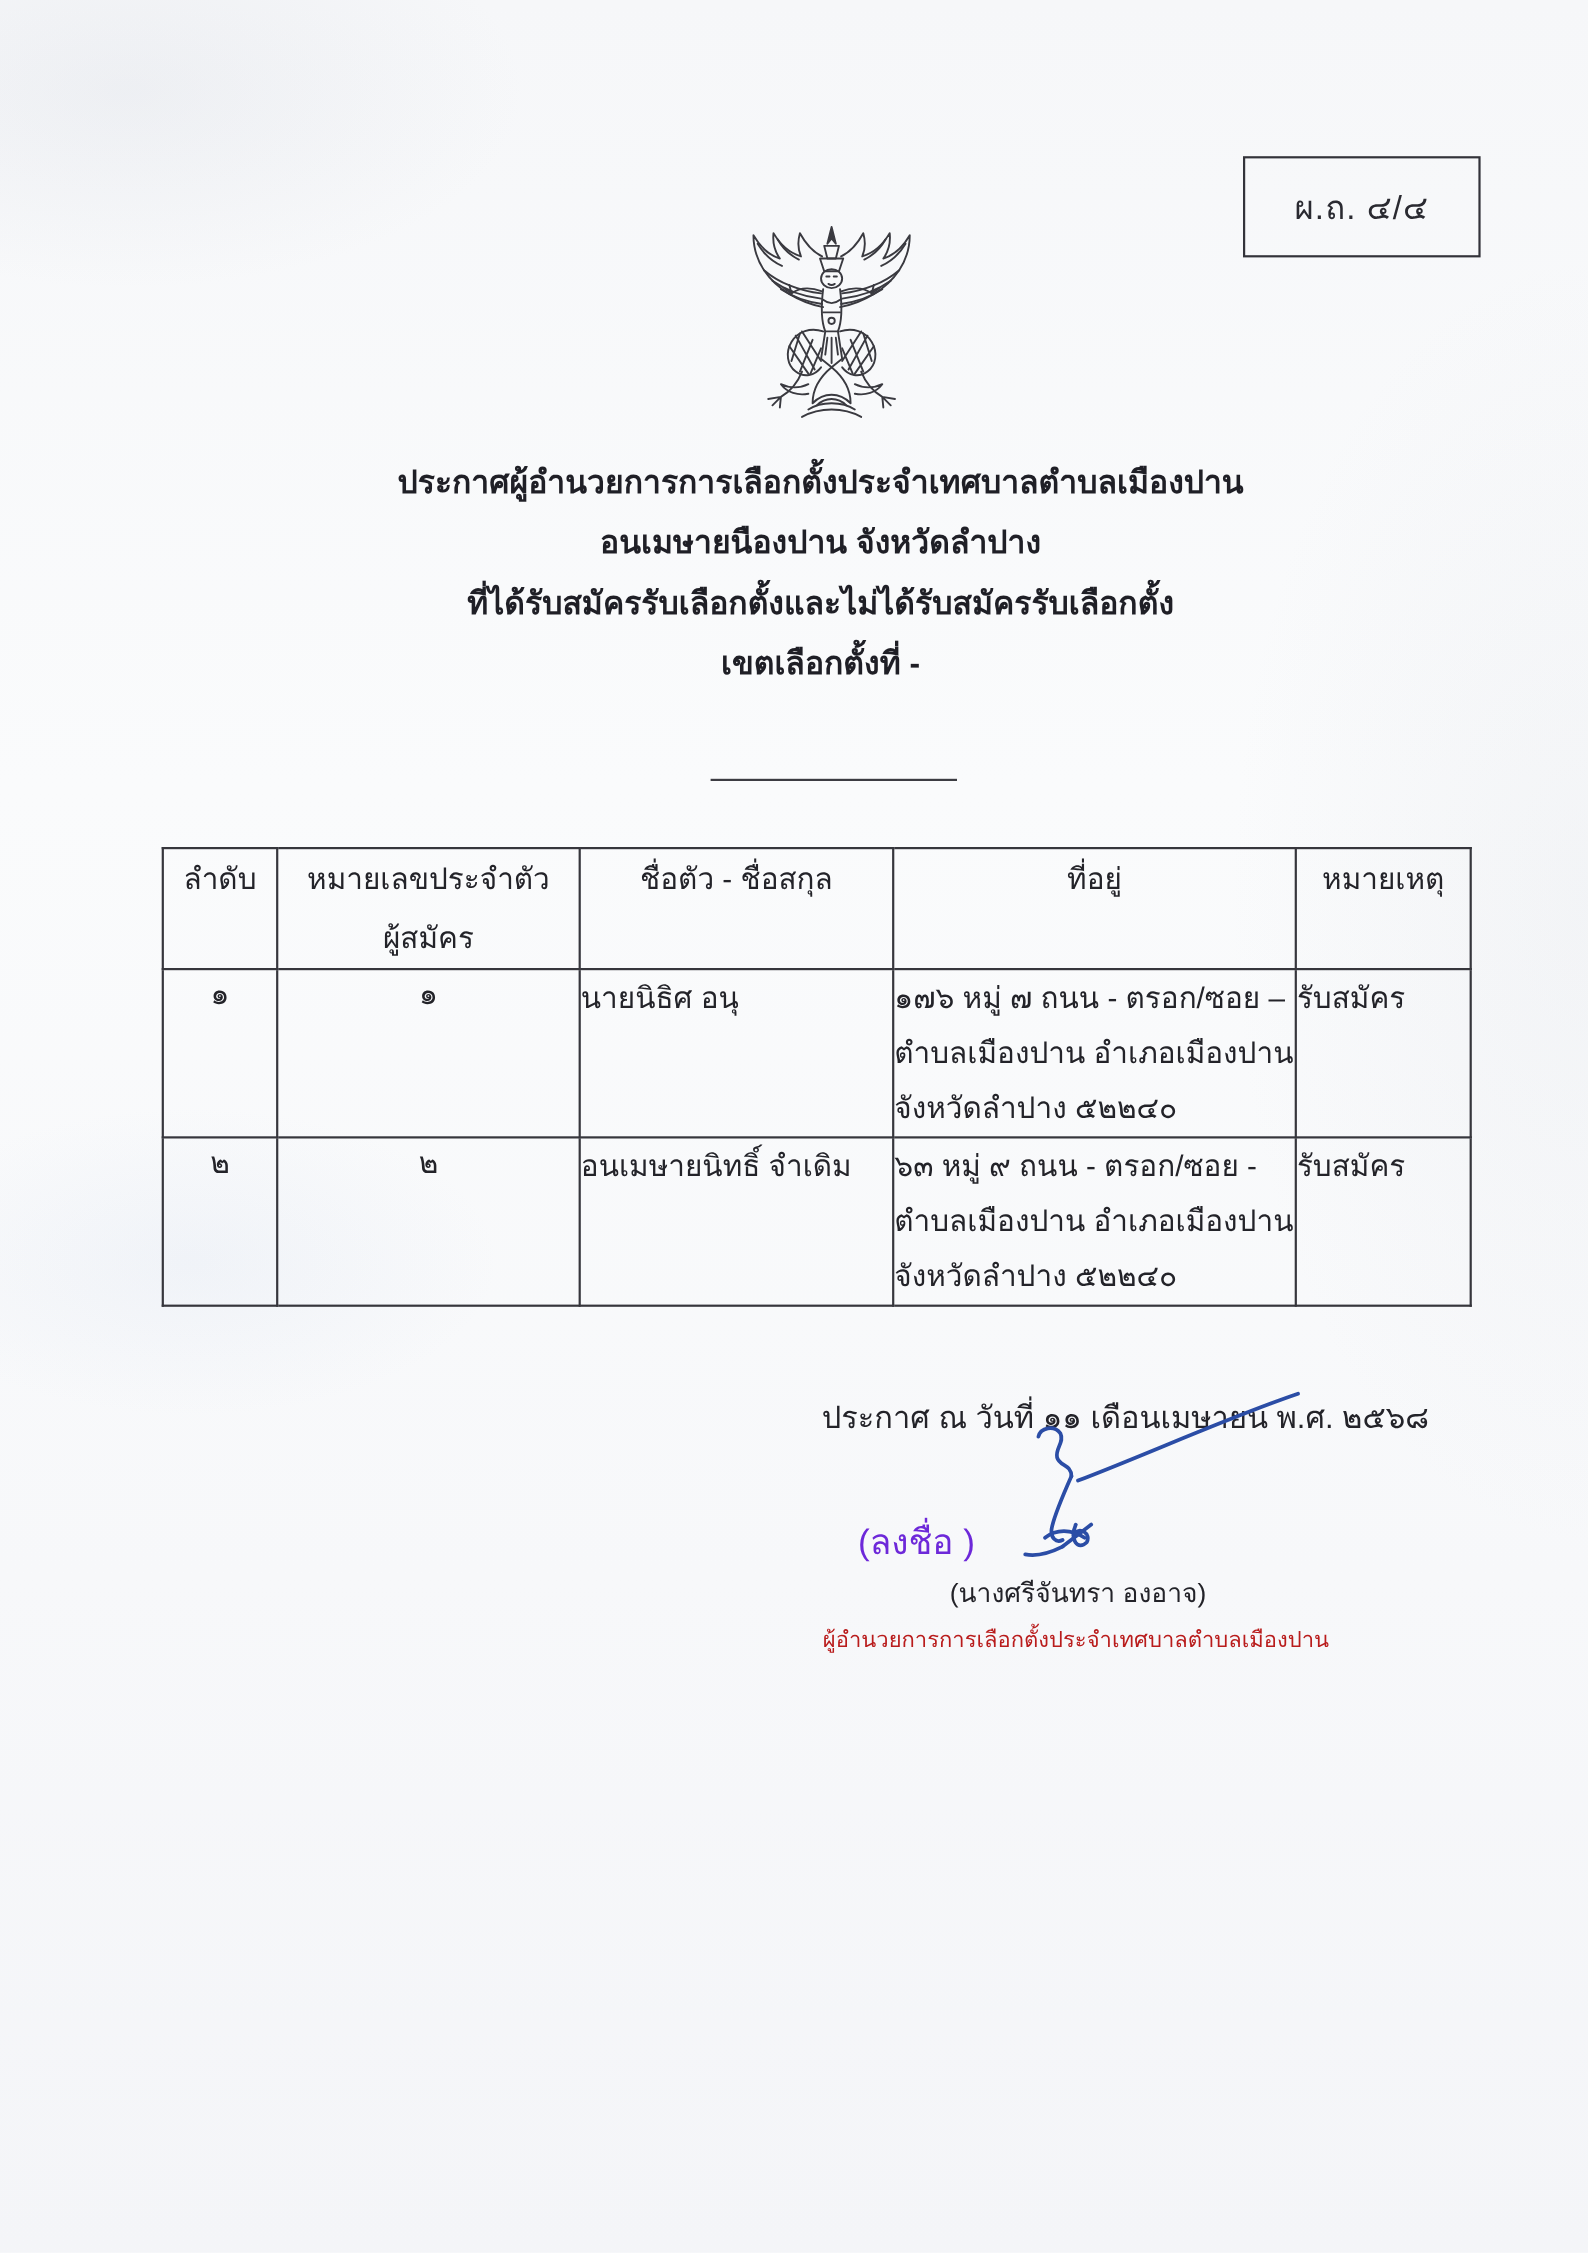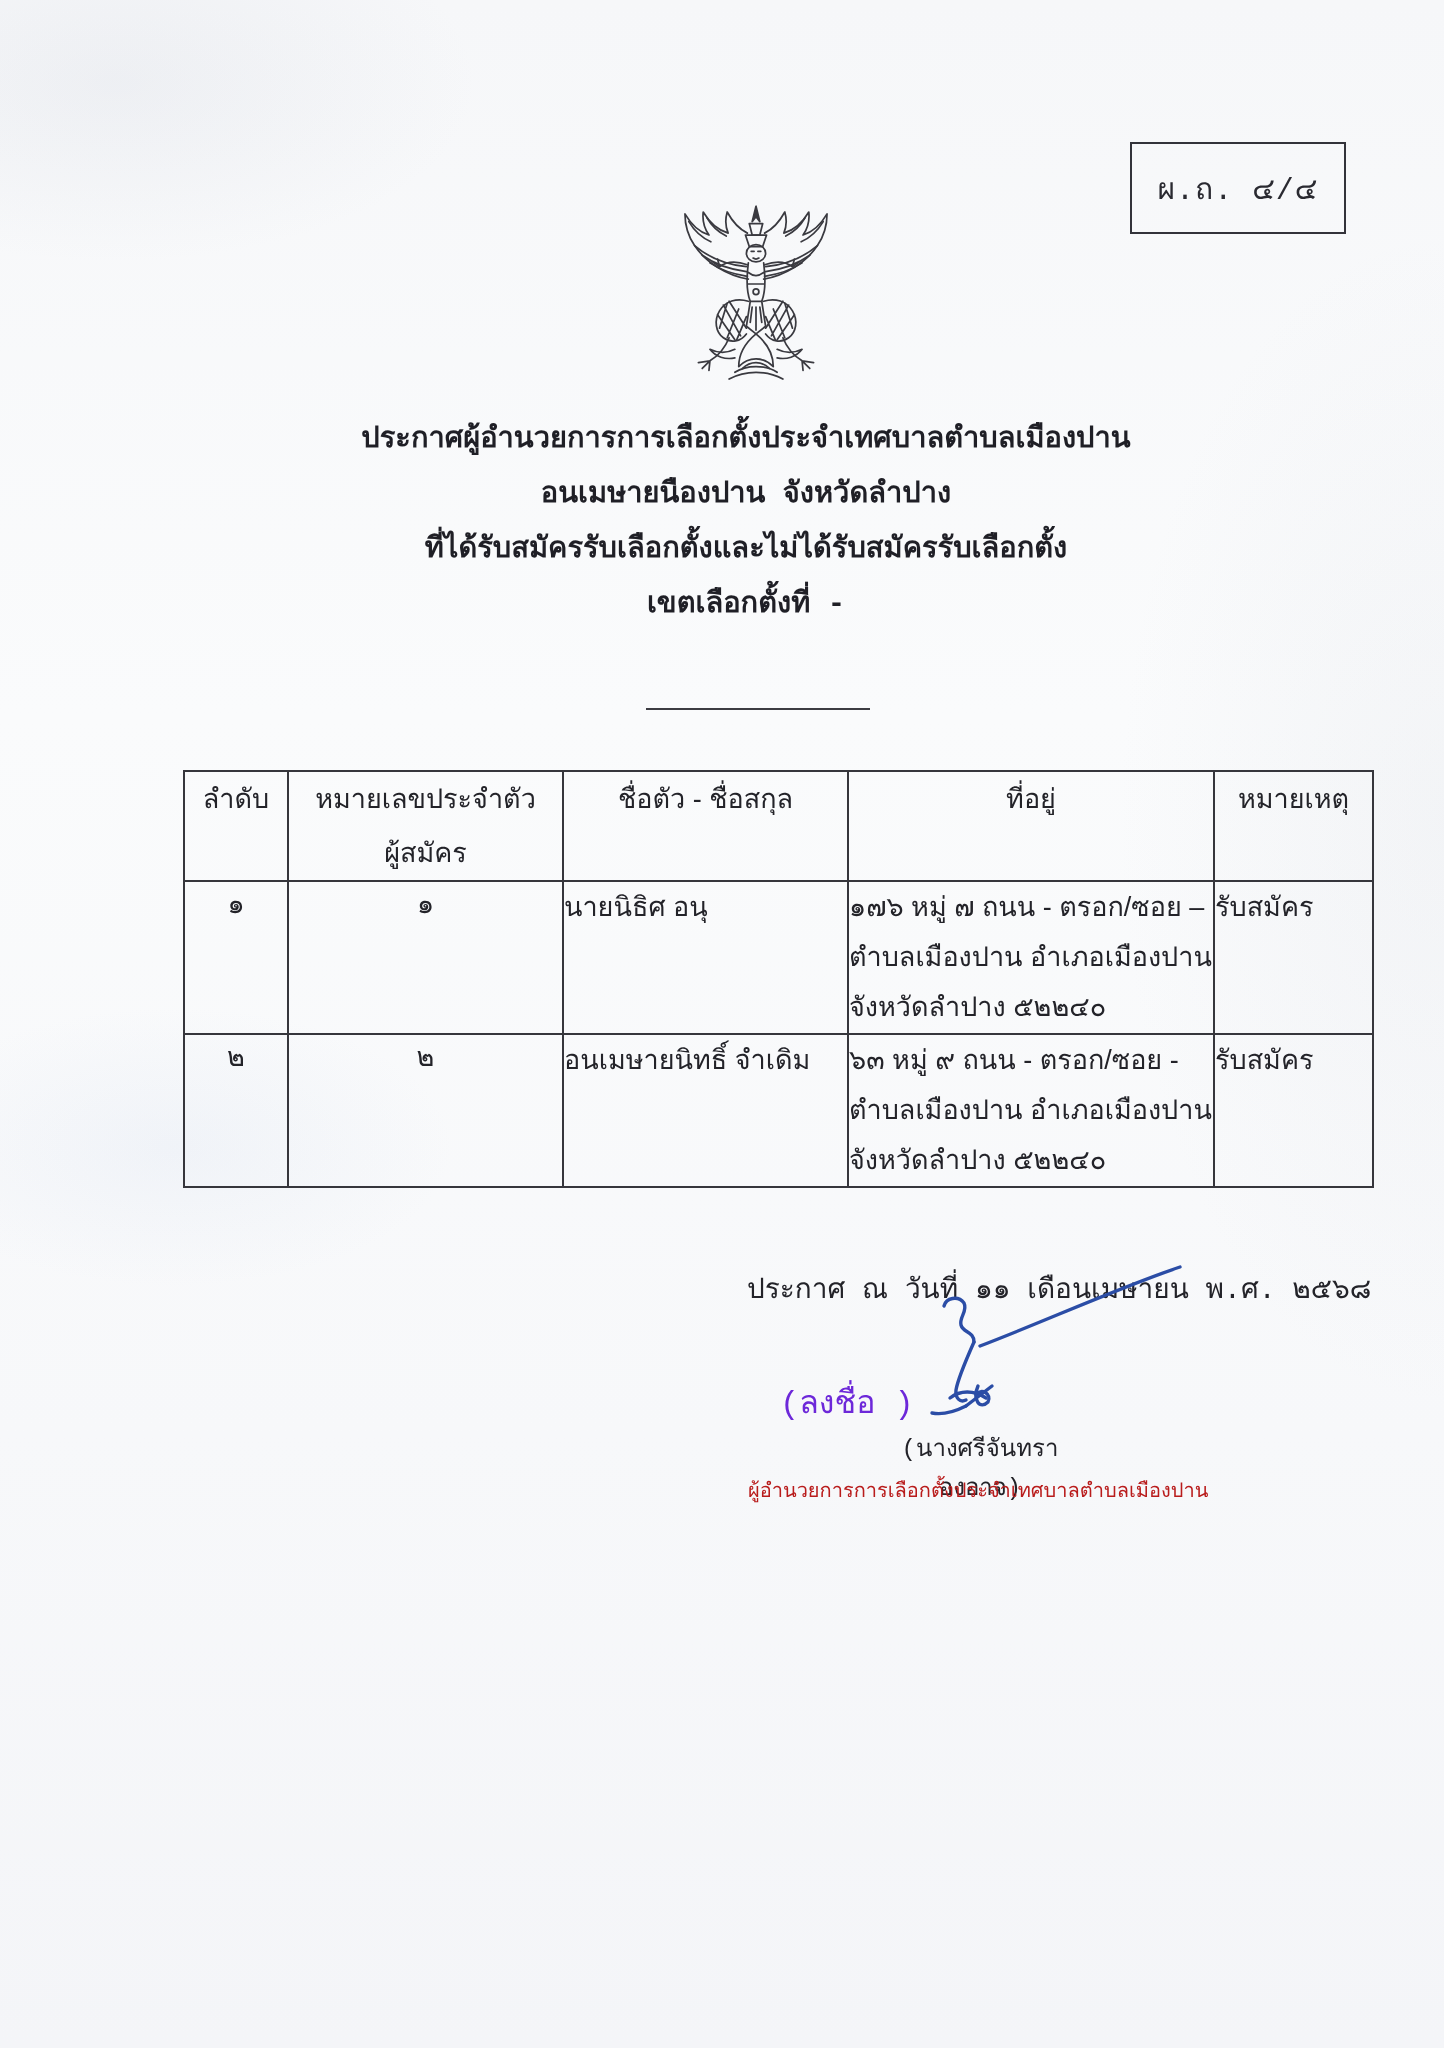--- a/index.html
+++ b/index.html
@@ -6,21 +6,21 @@
   body{
     width:1444px;height:2048px;position:relative;overflow:hidden;
     background:
       radial-gradient(ellipse 600px 300px at 8% 4%, rgba(205,210,220,.22), transparent 60%),
       radial-gradient(ellipse 500px 900px at 100% 40%, rgba(210,214,222,.18), transparent 65%),
       radial-gradient(ellipse 400px 200px at 12% 56%, rgba(190,205,230,.14), transparent 70%),
       linear-gradient(180deg,#f6f7f9 0%,#fafbfc 35%,#f7f8fa 70%,#f4f5f8 100%);
     font-family:"Liberation Sans","DejaVu Sans",sans-serif;
     color:#26262c;
   }
-  .abs{position:absolute;font-family:Liberation Mono, monospace;}
+  .abs{position:absolute;}
 
   
   .form-code{
     left:1130px;top:142px;width:212px;height:88px;
     border:2px solid #33333a;
     display:flex;align-items:center;justify-content:center;
     font-size:30px;letter-spacing:1px;color:#2a2a31;
   }
 
   
@@ -31,21 +31,21 @@
     left:60px;top:412px;width:1372px;text-align:center;
     font-size:29px;font-weight:bold;line-height:55px;color:#1f1f26;
   }
 
   .rule{left:646px;top:708px;width:224px;height:0;border-top:2px solid #3c3c42;}
 
   
   table.cand{
     position:absolute;left:147px;top:770px;width:1189px;
     border-collapse:collapse;table-layout:fixed;
-    font-size:27px;color:#232329;margin-left:36px;
+    font-size:27px;color:#232329;
   }
   table.cand th, table.cand td{
     border:2px solid #36363c;
     vertical-align:top;font-weight:normal;
     padding:0;
   }
   table.cand tr.hdr{height:106px;}
   table.cand tr.row{height:153px;}
   .hcell{padding-top:16px;text-align:center;line-height:54px;}
   .ccell-num{padding-top:20px;text-align:center;}

